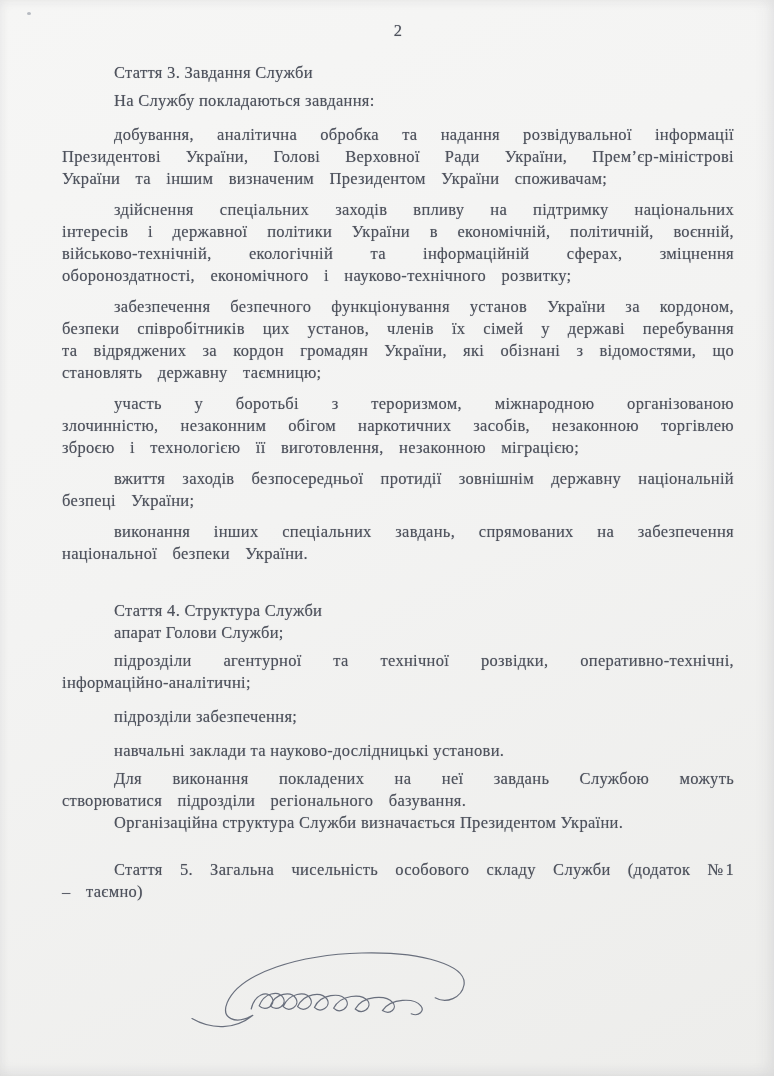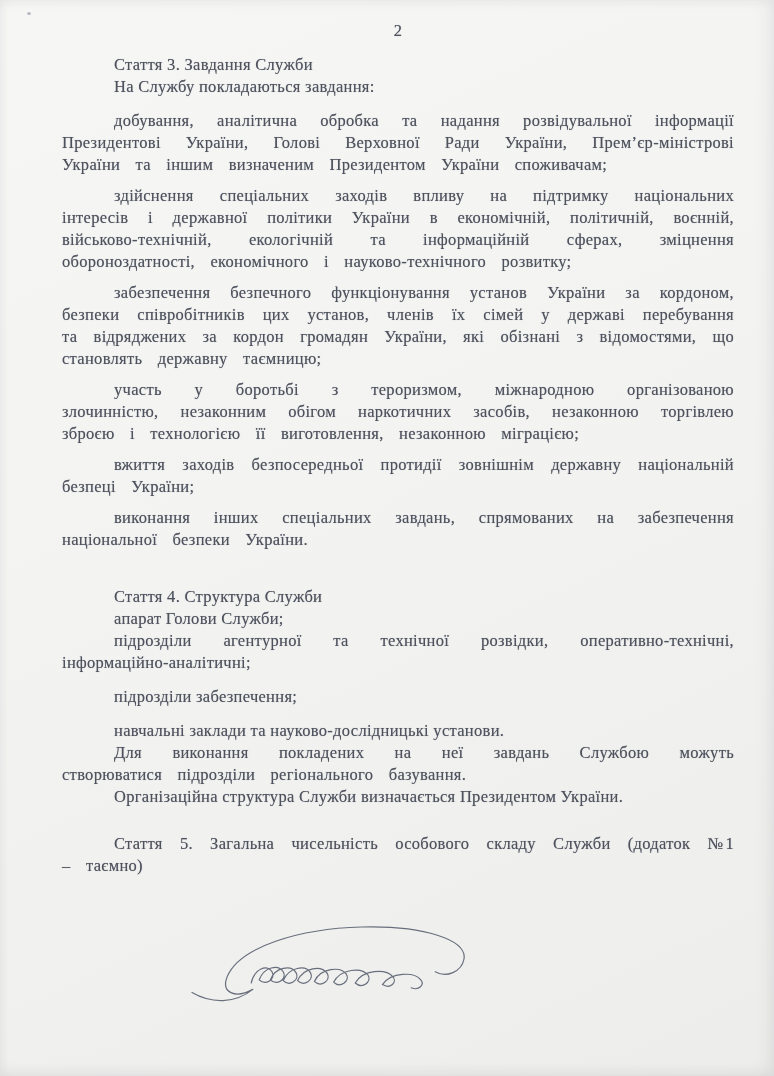--- a/index.html
+++ b/index.html
@@ -41,29 +41,29 @@
     font-size: 16.5px;
     line-height: 22px;
     letter-spacing: 0.3px;
     text-indent: 52px;
     text-shadow: 0 0 0.8px rgba(80,85,100,0.55);
   }
   p.j {
     text-align: justify;
     word-spacing: 11px;
   }
-  .mt-head  { margin-top: 12px; }
-  .mt-intro { }
+  .mt-head  { margin-top: 20px; }
+  .mt-intro { margin-top: 6px; }
   .mt-para  { margin-top: 9px; }
   .mt-item  { margin-top: 12px; }
   .mt-sect  { margin-top: 35px; }
   .mt-sect5 { margin-top: 25px; }
   .mt-i0    { }
   .mt-i2    { margin-top: 12px; }
-  .mt-pd    { }
+  .mt-pd    { margin-top: 6px; }
   .mt-po    { }
   .signature-wrap {
     margin: 42px 0 0 120px;
     width: 340px;
     height: 92px;
   }
   .signature-wrap svg { display: block; width: 340px; height: 92px; }
   .sig-stroke {
     fill: none;
     stroke: #5a6070;

